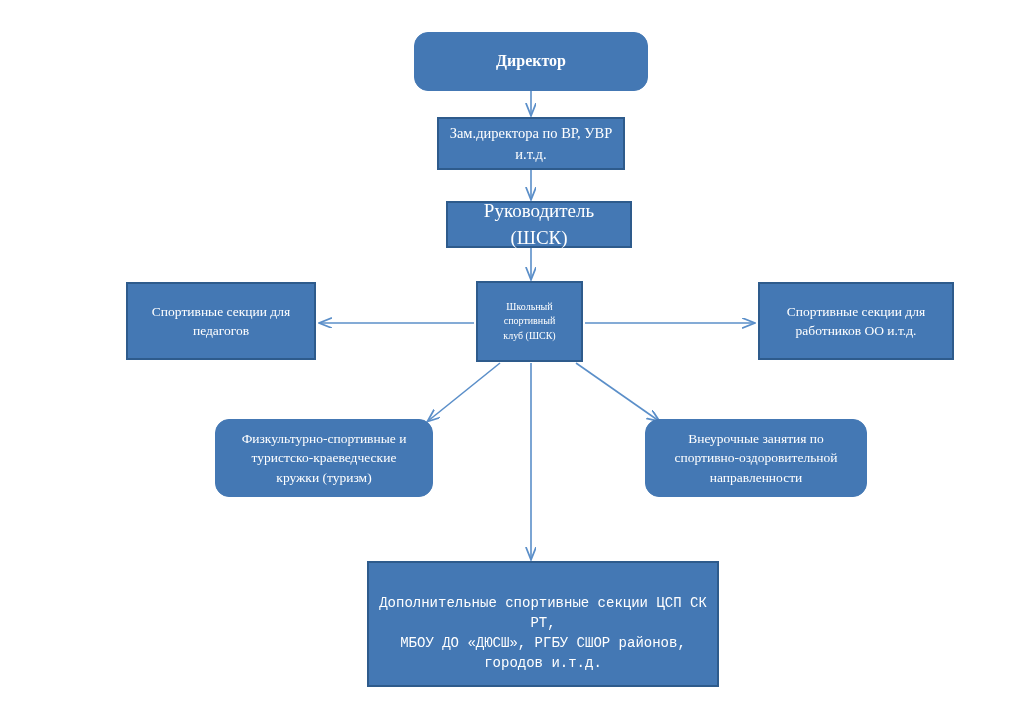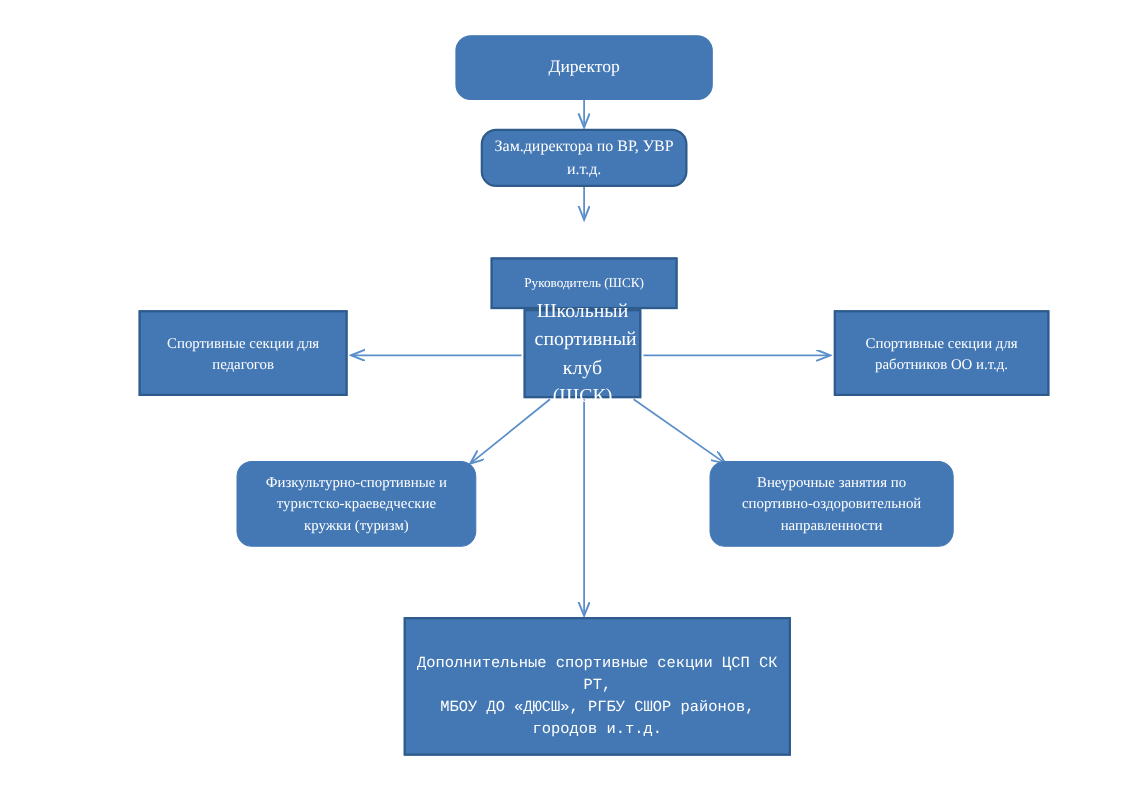--- a/index.html
+++ b/index.html
@@ -42,24 +42,24 @@
   
   .squared {
     border: 2px solid #2e5b8c;
   }
   .bold-line {
     font-weight: bold;
     display: block;
   }
 
   
-  #n-director      { left: 414px; top: 32px;  width: 234px; height: 59px;  font-size: 16px; }
-  #n-deputy        { left: 437px; top: 117px; width: 188px; height: 53px;  font-size: 14.5px; border-radius: 14px; }
-  #n-head          { left: 446px; top: 201px; width: 170px; height: 47px;  font-size: 12px; margin-top: 33px; }
-  #n-center        { left: 476px; top: 281px; width: 107px; height: 81px;  font-size: 18px; }
+  #n-director      { left: 414px; top: 32px;  width: 234px; height: 59px;  font-size: 16px; font-weight: bold; }
+  #n-deputy        { left: 437px; top: 117px; width: 188px; height: 53px;  font-size: 14.5px; }
+  #n-head          { left: 446px; top: 201px; width: 186px; height: 47px;  font-size: 19px; }
+  #n-center        { left: 476px; top: 281px; width: 107px; height: 81px;  font-size: 10px; }
   #n-left          { left: 126px; top: 282px; width: 190px; height: 78px;  font-size: 13.5px; }
   #n-right         { left: 758px; top: 282px; width: 196px; height: 78px;  font-size: 13.5px; }
   #n-lowleft       { left: 215px; top: 419px; width: 218px; height: 78px;  font-size: 13.5px; }
   #n-lowright      { left: 645px; top: 419px; width: 222px; height: 78px;  font-size: 13.5px; }
   #n-bottom        { left: 367px; top: 561px; width: 352px; height: 126px; font-size: 14px; font-family: Liberation Mono, monospace; }
 
   #connectors {
     position: absolute;
     left: 0; top: 0;
     width: 1024px;

